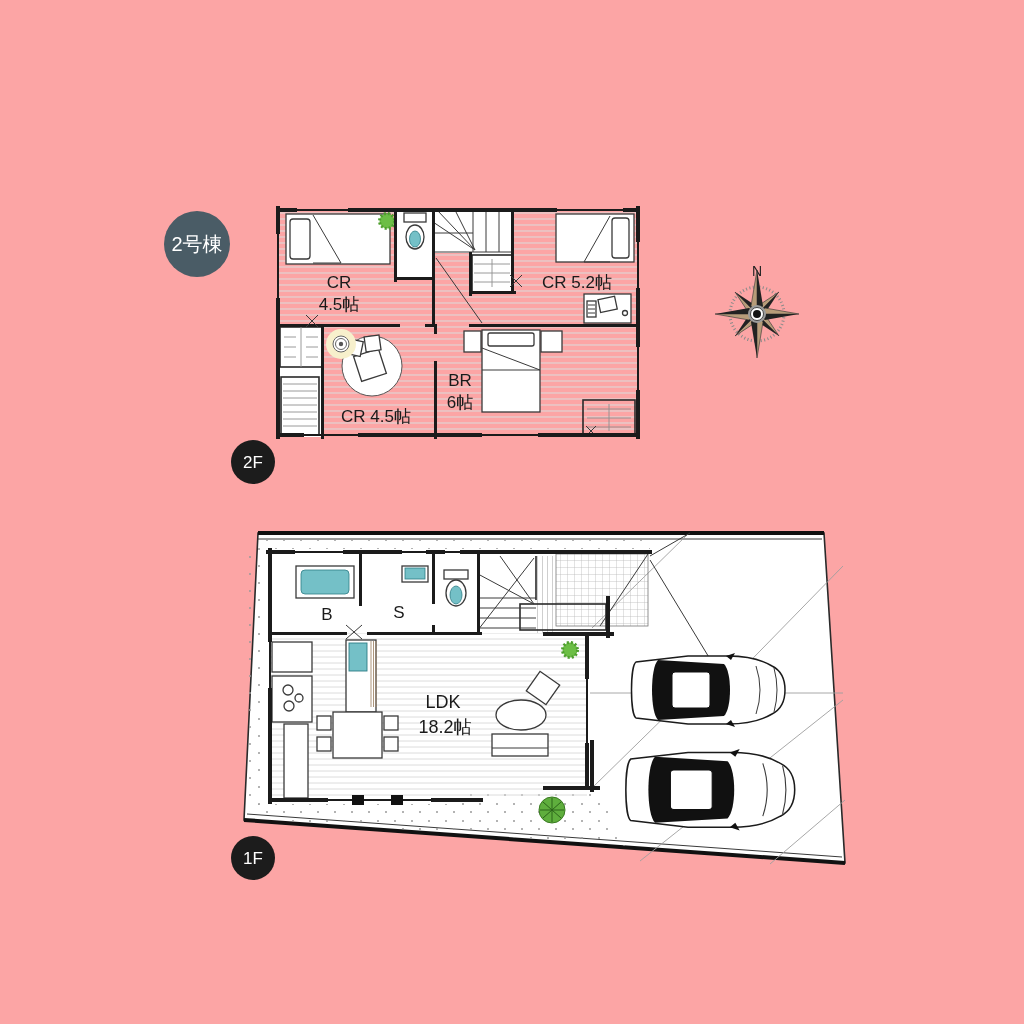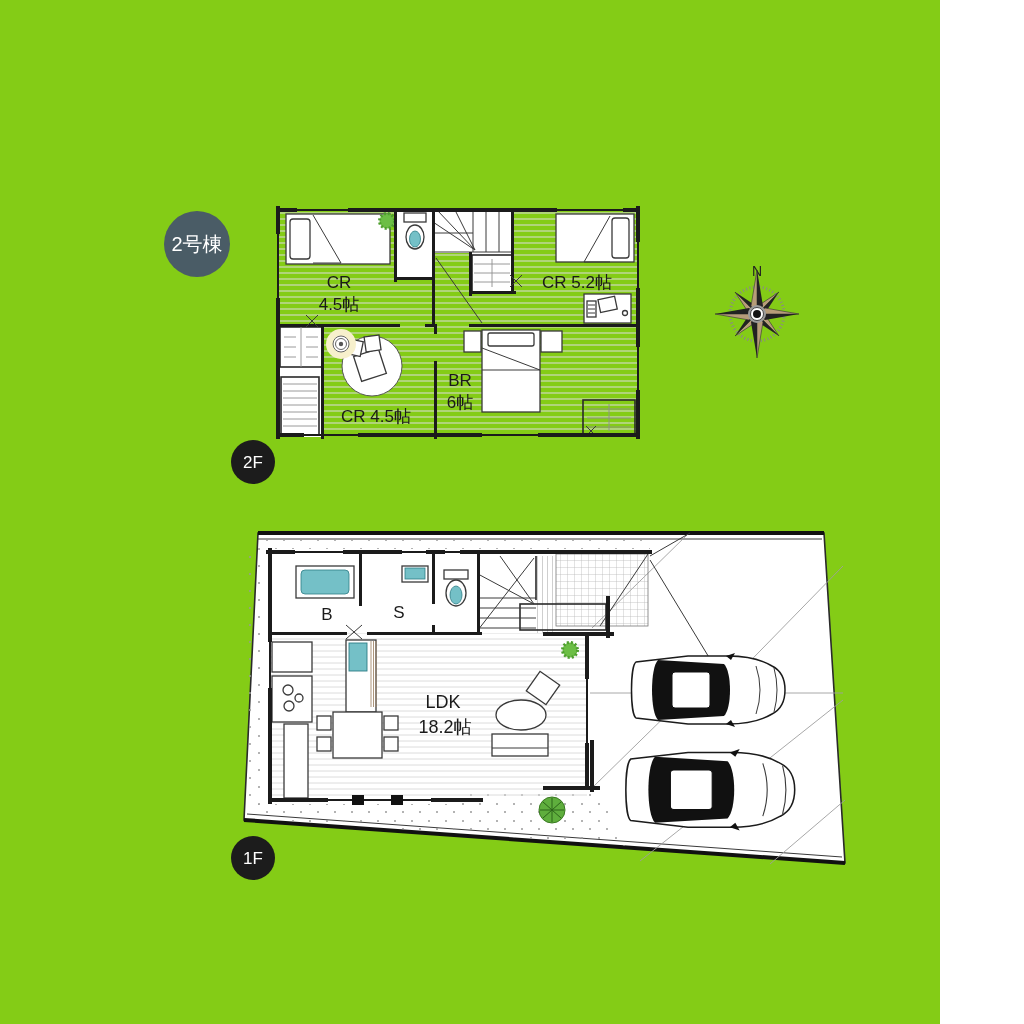--- a/index.html
+++ b/index.html
@@ -1,16 +1,16 @@
 <!DOCTYPE html>
 <html><head>
 <meta charset="utf-8">
 <style>
   html,body{margin:0;padding:0;background:#ffffff;}
-  .page{position:relative;width:940px;height:1024px;background:#84cc16;overflow:hidden;
+  .page{position:relative;width:1024px;height:1024px;background:#fca5a5;overflow:hidden;
         font-family:"Liberation Sans",sans-serif;}
   svg text{font-family:"Liberation Sans","DejaVu Sans",sans-serif;fill:#1a1a1a;text-anchor:middle;}
   .wall{stroke:#1b1b1b;stroke-width:4;fill:none;stroke-linecap:square;shape-rendering:crispEdges;}
   .wall3{stroke:#1b1b1b;stroke-width:3;fill:none;stroke-linecap:square;shape-rendering:crispEdges;}
   .win{stroke:#1b1b1b;stroke-width:1.1;fill:none;shape-rendering:crispEdges;}
   .thin{stroke:#3a3a3a;stroke-width:1;fill:none;}
   .thin15{stroke:#2a2a2a;stroke-width:1.6;fill:none;}
   .furn{fill:#ffffff;stroke:#3a3a3a;stroke-width:1.3;}
   .hatchline{stroke:#8f8f8f;stroke-width:0.9;fill:none;}
   .drive{stroke:#9e9e9e;stroke-width:0.9;fill:none;}

